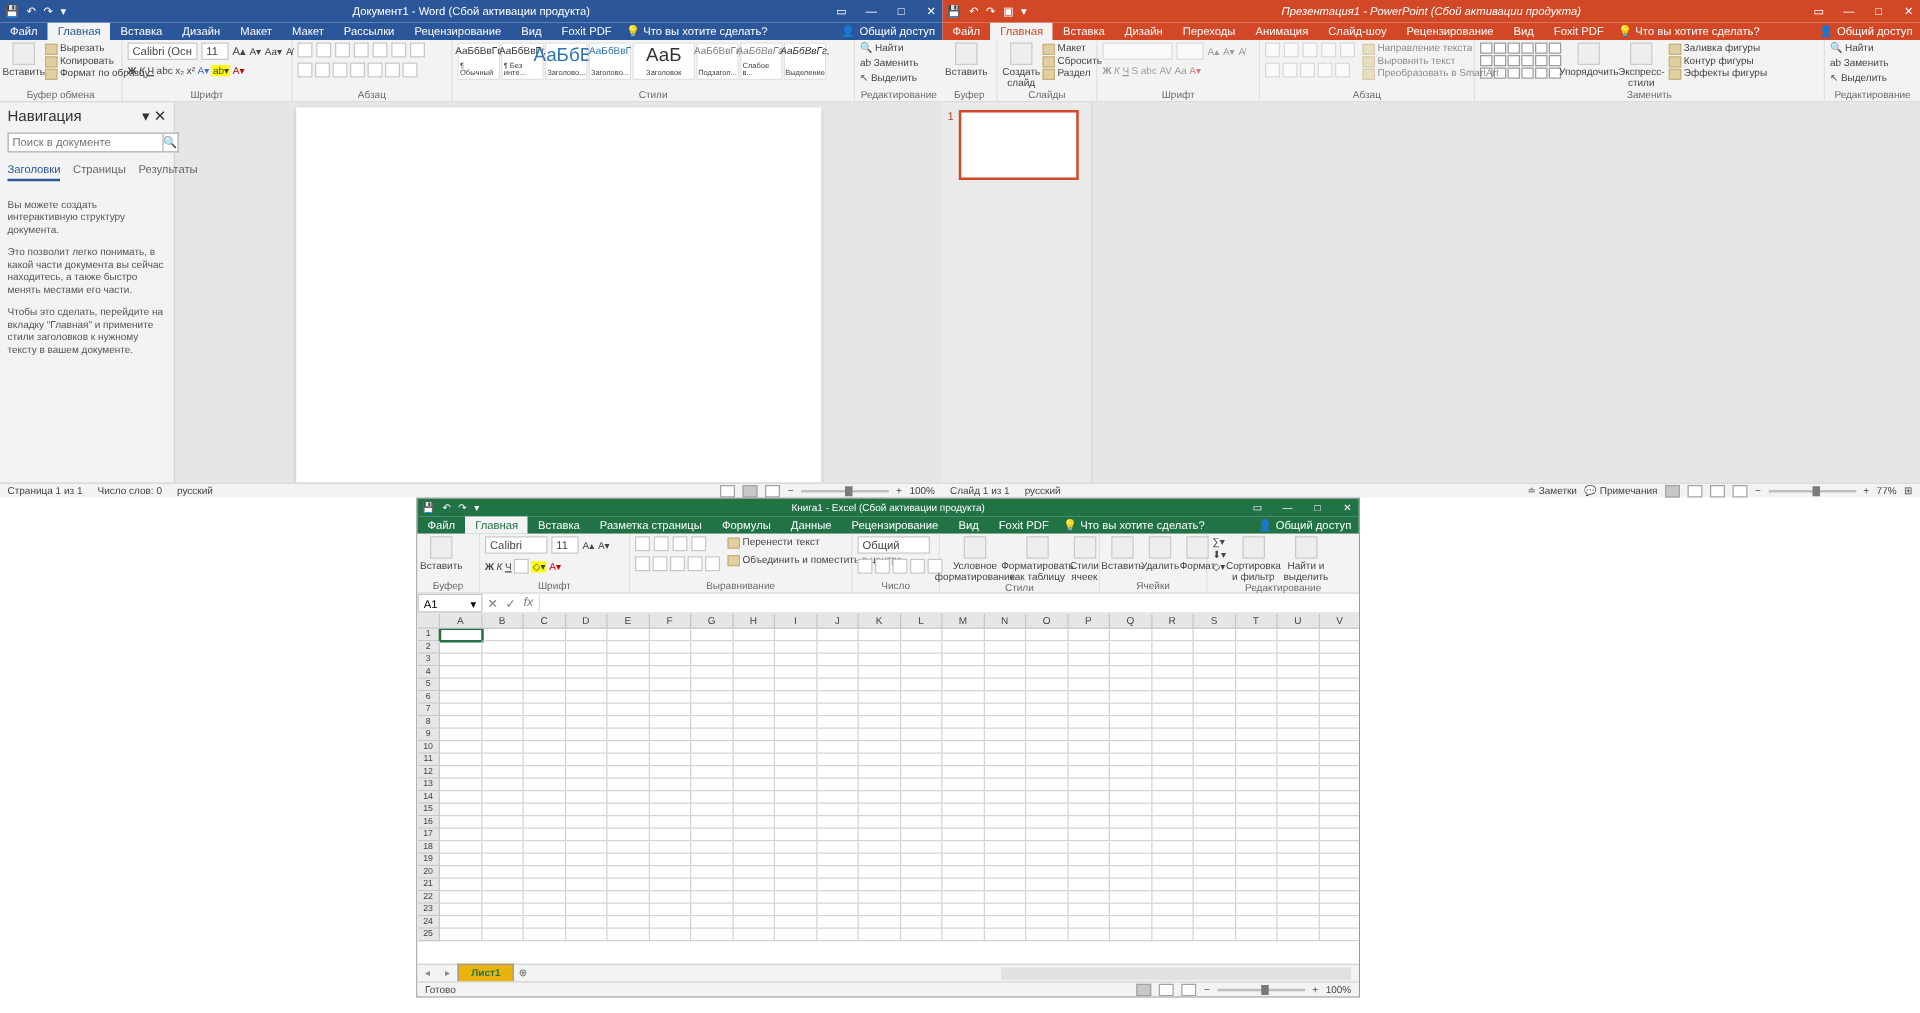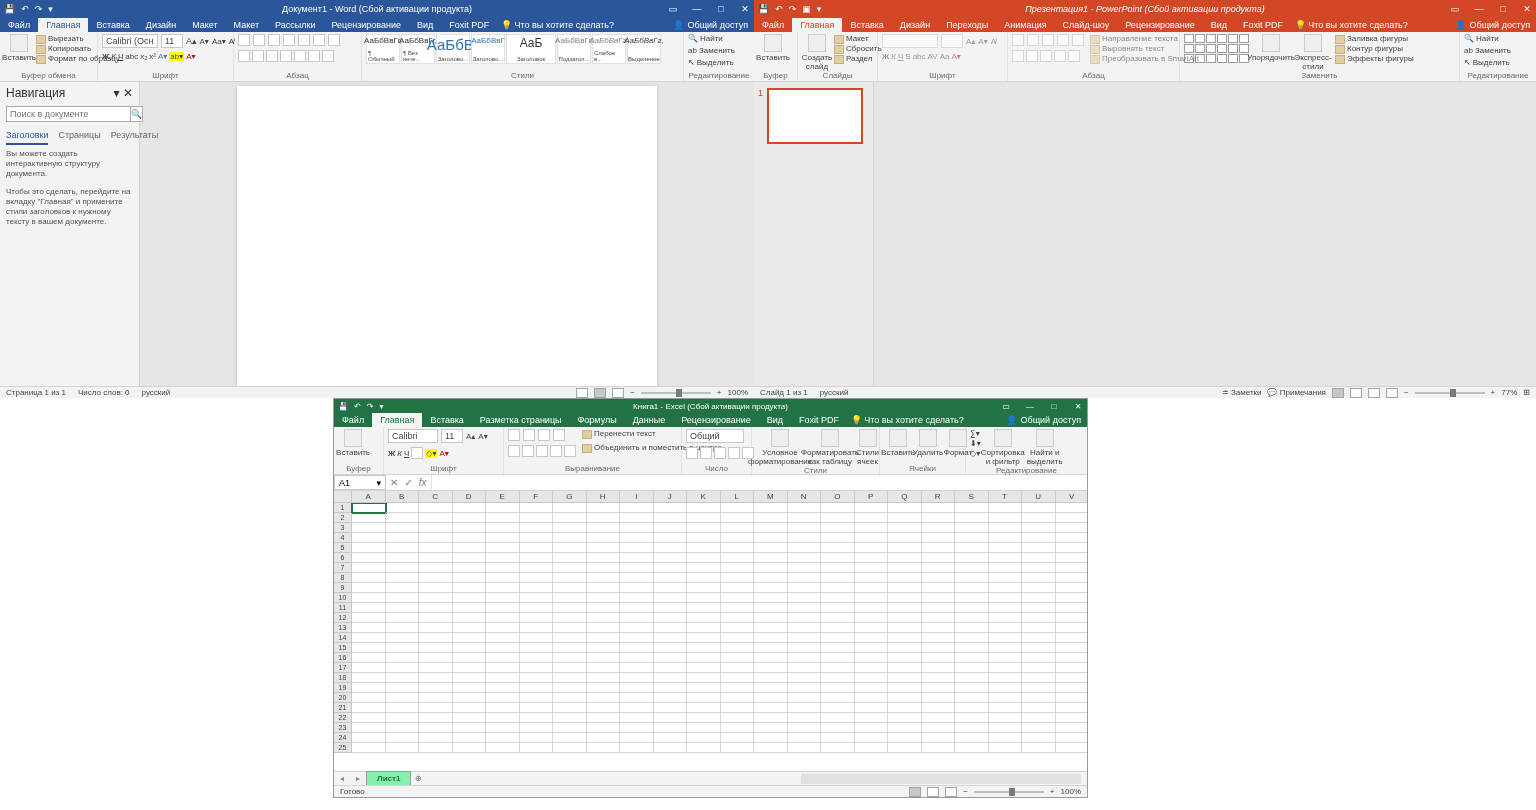--- a/index.html
+++ b/index.html
@@ -37,21 +37,21 @@
 
   .word-main { flex:1; display:flex; background:#e6e6e6; overflow:hidden; }
   .nav-pane { width:140px; background:#f3f3f3; border-right:1px solid #d4d4d4; padding:4px 6px; color:#333; }
   .nav-title { color:#333; font-size:12px; display:flex; align-items:center; justify-content:space-between; }
   .nav-search { margin-top:6px; display:flex; }
   .nav-search input { flex:1; height:16px; border:1px solid #ababab; font-size:9px; padding:0 3px; }
   .nav-search .go { width:16px; height:16px; border:1px solid #ababab; border-left:none; background:#fff; font-size:9px; text-align:center; line-height:14px; color:#444; }
   .nav-tabs { display:flex; gap:10px; margin-top:8px; font-size:9px; }
   .nav-tabs .nt { color:#666; padding-bottom:3px; }
   .nav-tabs .nt.act { color:#2b579a; border-bottom:2px solid #2b579a; }
-  .nav-text { margin-top:4px; font-size:8px; color:#555; line-height:1.25; }
+  .nav-text { margin-top:14px; font-size:8px; color:#555; line-height:1.25; }
   .nav-text p { margin-bottom:8px; }
   .word-doc-area { flex:1; display:flex; justify-content:center; padding-top:4px; overflow:hidden; }
   .word-page { width:420px; height:560px; background:#fff; box-shadow:0 1px 4px rgba(0,0,0,0.2); }
   .word-status { height:12px; background:#f3f3f3; border-top:1px solid #d4d4d4; display:flex; align-items:center; font-size:8px; color:#444; padding:0 6px; gap:12px; }
   .word-status .right { margin-left:auto; display:flex; gap:6px; align-items:center; }
   .slider { width:70px; height:2px; background:#bfbfbf; position:relative; }
   .slider::after { content:""; position:absolute; left:50%; top:-3px; width:6px; height:8px; background:#7a7a7a; }
 
   
   .ppt { position:absolute; left:754px; top:0; width:782px; height:398px; display:flex; flex-direction:column; }
@@ -93,21 +93,21 @@
   .grid-area { flex:1; display:flex; flex-direction:column; background:#fff; overflow:hidden; }
   .colheads { display:flex; height:12px; background:#e6e6e6; font-size:8px; color:#444; }
   .corner { width:18px; border-right:1px solid #c7c7c7; border-bottom:1px solid #c7c7c7; background:#e6e6e6; }
   .colh { width:33.5px; border-right:1px solid #c7c7c7; border-bottom:1px solid #c7c7c7; text-align:center; line-height:12px; }
   .rows { flex:1; overflow:hidden; }
   .xrow { display:flex; height:10px; }
   .rowh { width:18px; background:#e6e6e6; border-right:1px solid #c7c7c7; border-bottom:1px solid #c7c7c7; font-size:7px; text-align:center; line-height:10px; color:#444; }
   .cell { width:33.5px; border-right:1px solid #d4d4d4; border-bottom:1px solid #d4d4d4; }
   .cell.sel { outline:2px solid #217346; outline-offset:-1px; }
   .sheettabs { height:14px; background:#f3f3f3; border-top:1px solid #d4d4d4; display:flex; align-items:center; font-size:8px; }
-  .sheet { padding:0 10px; height:16px; line-height:14px; background:#86efac; border:1px solid #9a9a9a; border-bottom:none; font-weight:bold; color:#217346; }
+  .sheet { padding:0 10px; height:16px; line-height:14px; background:#eab308; border:1px solid #9a9a9a; border-bottom:none; font-weight:bold; color:#217346; }
   .addsheet { width:14px; text-align:center; color:#666; }
   .xl-status { height:12px; background:#f3f3f3; border-top:1px solid #d4d4d4; display:flex; align-items:center; font-size:8px; color:#444; padding:0 6px; }
   .xl-status .right { margin-left:auto; display:flex; gap:6px; align-items:center; }
   .view-ico { width:12px; height:10px; border:1px solid #a3a3a3; background:#fff; }
   .view-ico.act { background:#c7c7c7; }
 </style>
 </head>
 <body>
 
 <div class="word">
@@ -229,21 +229,21 @@
           </div>
         <div class="style-tile">
             <span class="prev" style="color:#2e74b5;font-size:15px">АаБбВг</span>
             <span class="nm">Заголово...</span>
           </div>
         <div class="style-tile">
             <span class="prev" style="color:#2e74b5">АаБбВвГ</span>
             <span class="nm">Заголово...</span>
           </div>
         <div class="style-tile" style="width:50px">
-            <span class="prev" style="font-size:12px">АаБ</span>
+            <span class="prev" style="font-size:15px">АаБ</span>
             <span class="nm">Заголовок</span>
           </div>
         <div class="style-tile">
             <span class="prev" style="color:#7e7e7e">АаБбВвГг,</span>
             <span class="nm">Подзагол...</span>
           </div>
         <div class="style-tile">
             <span class="prev" style="color:#7e7e7e;font-style:italic">АаБбВвГг,</span>
             <span class="nm">Слабое в...</span>
           </div>
@@ -282,20 +282,21 @@
         <input placeholder="Поиск в документе" style="">
         <div class="go">🔍</div>
       </div>
       <div class="nav-tabs">
         <span class="nt act">Заголовки</span>
         <span class="nt">Страницы</span>
         <span class="nt">Результаты</span>
       </div>
       <div class="nav-text">
         <p>Вы можете создать интерактивную структуру документа.</p>
+        <p>Это позволит легко понимать, в какой части документа вы сейчас находитесь, а также быстро менять местами его части.</p>
         <p>Чтобы это сделать, перейдите на вкладку "Главная" и примените стили заголовков к нужному тексту в вашем документе.</p>
       </div>
     </div>
     <div class="word-doc-area">
       <div class="word-page"></div>
     </div>
   </div>
   <div class="word-status">
     <span>Страница 1 из 1</span>
     <span>Число слов: 0</span>

